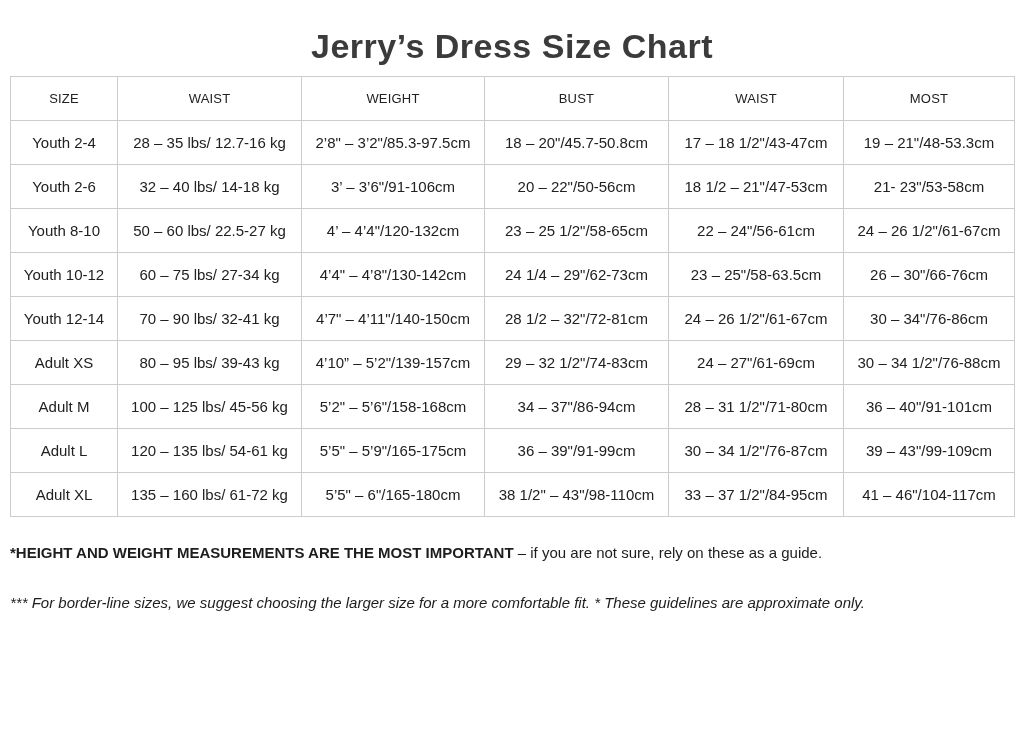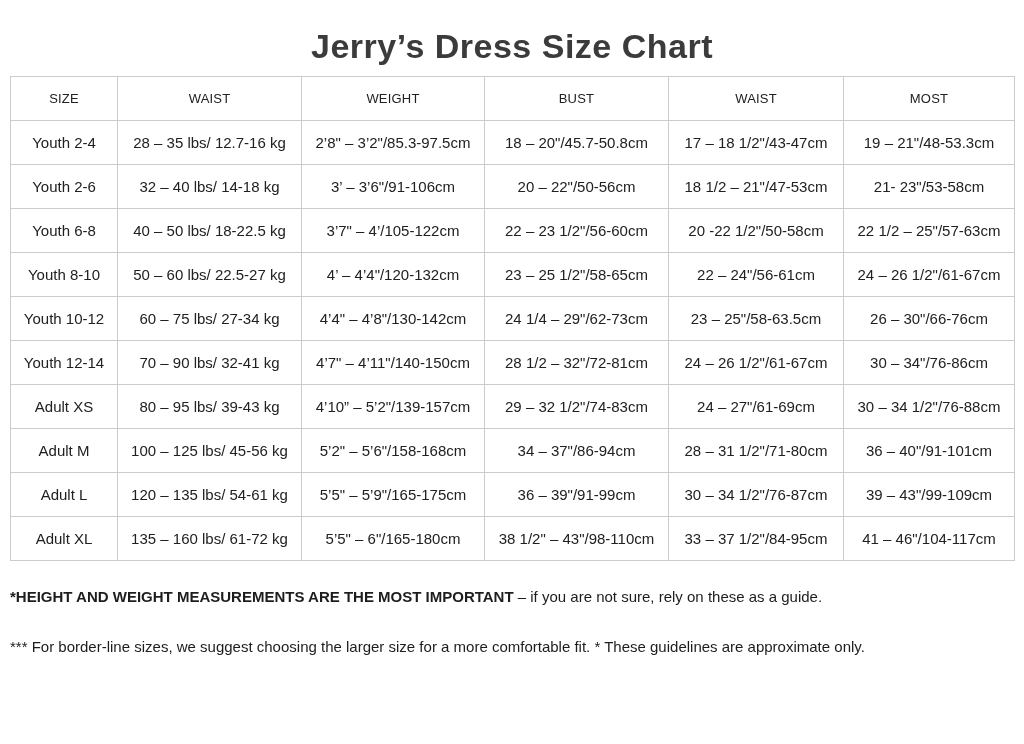--- a/index.html
+++ b/index.html
@@ -60,20 +60,21 @@
   .footnote-primary {
     font-size: 15px;
     margin: 0 0 33px 0;
   }
   .footnote-primary .bold-part {
     font-weight: 700;
   }
   .footnote-secondary {
     font-size: 15px;
     margin: 0;
+    font-style: italic;
   }
 </style>
 </head>
 <body>
 
 <div class="page">
 
   <h1 class="page-title">Jerry’s Dress Size Chart</h1>
 
   <table class="size-chart">
@@ -104,28 +105,20 @@
           <td>17 – 18 1/2"/43-47cm</td>
           <td>19 – 21"/48-53.3cm</td>
         </tr>
         <tr>
           <td>Youth 2-6</td>
           <td>32 – 40 lbs/ 14-18 kg</td>
           <td>3’ – 3’6"/91-106cm</td>
           <td>20 – 22"/50-56cm</td>
           <td>18 1/2 – 21"/47-53cm</td>
           <td>21- 23"/53-58cm</td>
-        </tr>
-        <tr>
-          <td>Youth 6-8</td>
-          <td>40 – 50 lbs/ 18-22.5 kg</td>
-          <td>3’7" – 4’/105-122cm</td>
-          <td>22 – 23 1/2"/56-60cm</td>
-          <td>20 -22 1/2"/50-58cm</td>
-          <td>22 1/2 – 25"/57-63cm</td>
         </tr>
         <tr>
           <td>Youth 8-10</td>
           <td>50 – 60 lbs/ 22.5-27 kg</td>
           <td>4’ – 4’4"/120-132cm</td>
           <td>23 – 25 1/2"/58-65cm</td>
           <td>22 – 24"/56-61cm</td>
           <td>24 – 26 1/2"/61-67cm</td>
         </tr>
         <tr>

